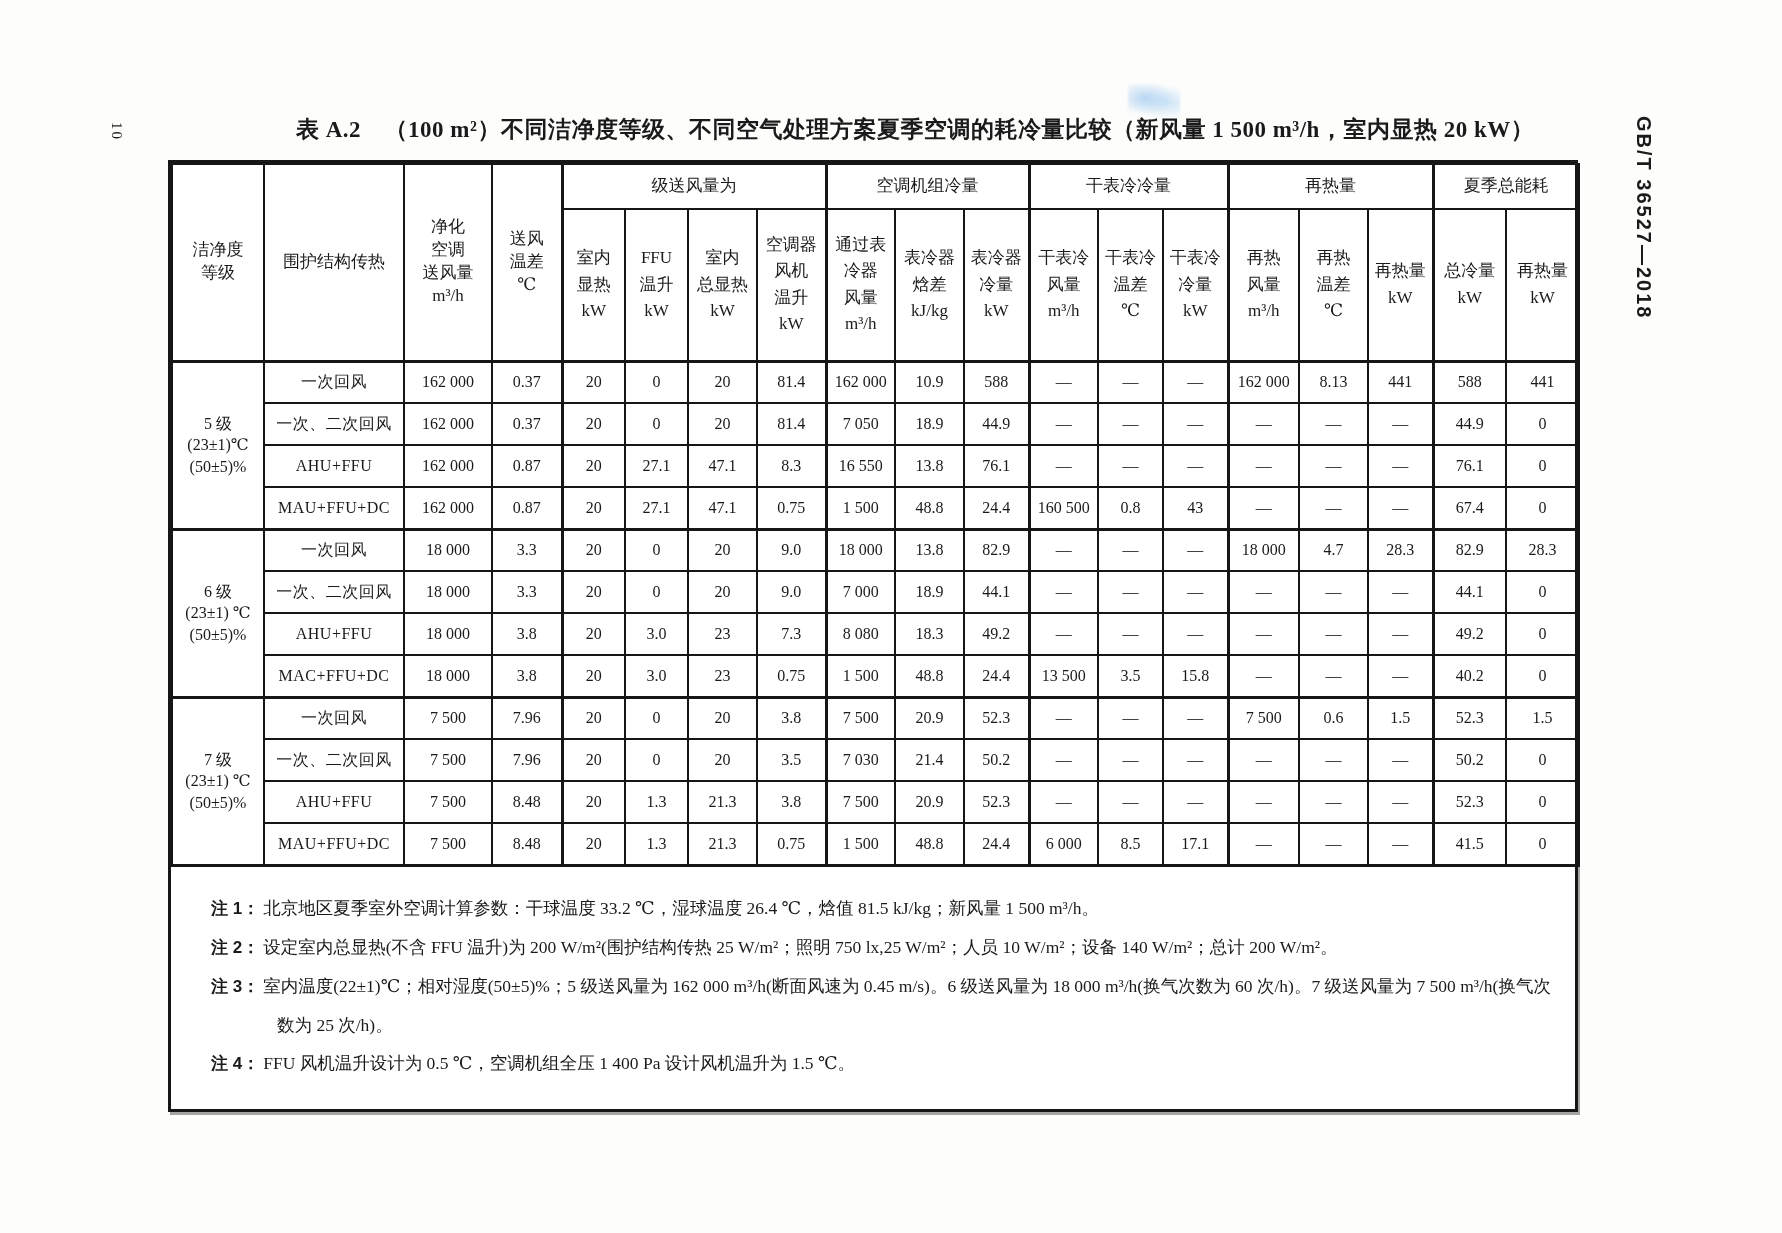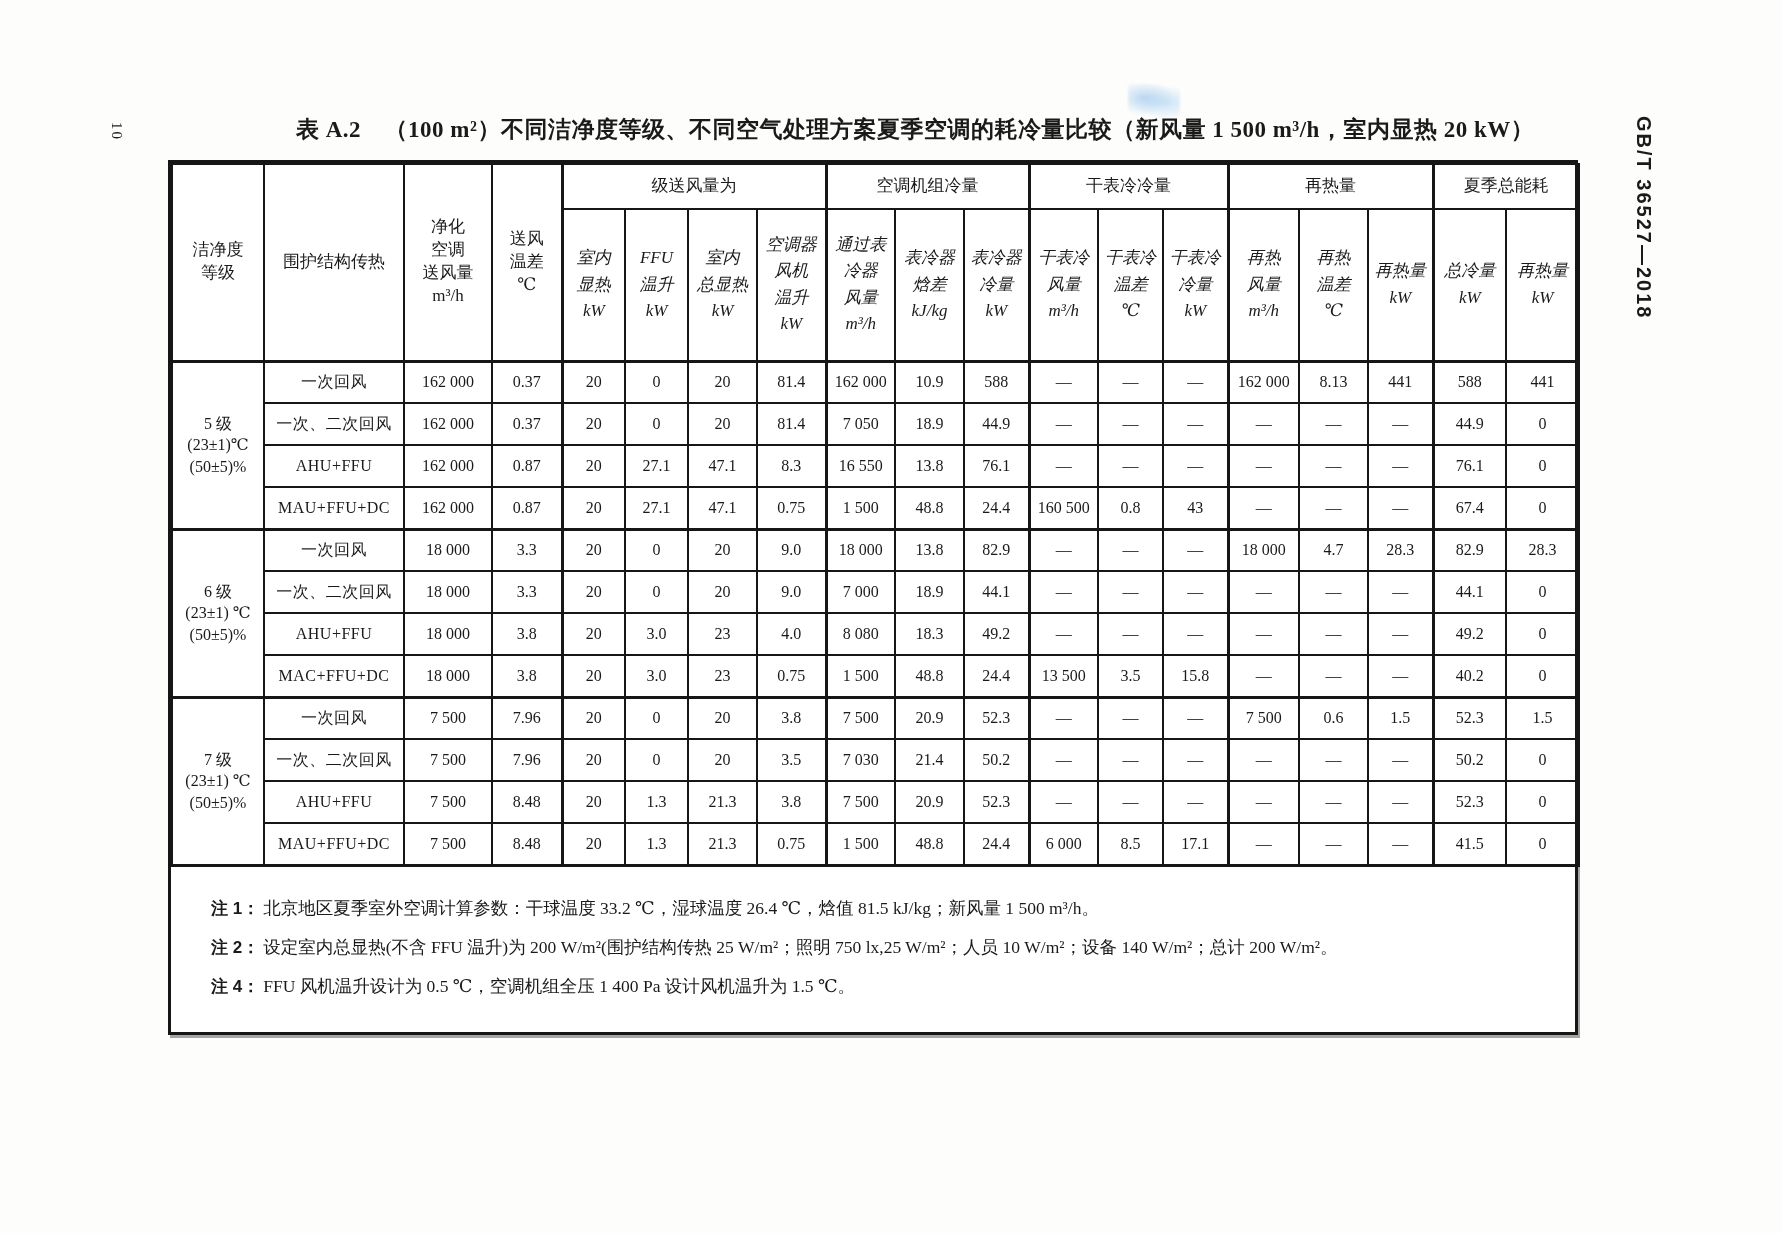--- a/index.html
+++ b/index.html
@@ -49,21 +49,21 @@
   table.cmp th,table.cmp td{
     border:2px solid #161616;
     text-align:center;vertical-align:middle;
     font-weight:normal;padding:0 1px;
     font-size:16px;line-height:1.35;
     overflow:hidden;
   }
   table.cmp th{font-size:17px;}
   .multi{white-space:pre-line;line-height:1.5;}
   tr.group-row{height:45px;}
-  tr.sub-row{height:152px;font-style:italic;}
+  tr.sub-row{height:152px;}
   tr.sub-row th{line-height:1.55;}
   tbody tr{height:42px;}
   tbody td{white-space:nowrap;}
   .gb{border-left-width:3px !important;}
   tr.sec-start td{border-top-width:3px;}
   thead tr.sub-row th{border-bottom-width:3px;}
   td.section-label{
     white-space:pre-line;font-size:17px;line-height:1.95;
   }
   td.scheme{font-size:17px;letter-spacing:0.5px;}
@@ -308,21 +308,21 @@
             <td class="gb">44.1</td>
             <td>0</td>
           </tr>
           <tr>
             <td class="scheme">AHU+FFU</td>
             <td>18 000</td>
             <td>3.8</td>
             <td class="gb">20</td>
             <td>3.0</td>
             <td>23</td>
-            <td>4.0</td>
+            <td>7.3</td>
             <td class="gb">8 080</td>
             <td>18.3</td>
             <td>49.2</td>
             <td class="gb">—</td>
             <td>—</td>
             <td>—</td>
             <td class="gb">—</td>
             <td>—</td>
             <td>—</td>
             <td class="gb">49.2</td>
@@ -429,17 +429,18 @@
             <td>—</td>
             <td>—</td>
             <td class="gb">41.5</td>
             <td>0</td>
           </tr>
         </tbody>
     </table>
     <div class="notes">
         <div class="note"><span class="note-tag">注 1：</span><span>北京地区夏季室外空调计算参数：干球温度 33.2 ℃，湿球温度 26.4 ℃，焓值 81.5 kJ/kg；新风量 1 500 m³/h。</span></div>
         <div class="note"><span class="note-tag">注 2：</span><span>设定室内总显热(不含 FFU 温升)为 200 W/m²(围护结构传热 25 W/m²；照明 750 lx,25 W/m²；人员 10 W/m²；设备 140 W/m²；总计 200 W/m²。</span></div>
+        <div class="note"><span class="note-tag">注 3：</span><span>室内温度(22±1)℃；相对湿度(50±5)%；5 级送风量为 162 000 m³/h(断面风速为 0.45 m/s)。6 级送风量为 18 000 m³/h(换气次数为 60 次/h)。7 级送风量为 7 500 m³/h(换气次数为 25 次/h)。</span></div>
         <div class="note"><span class="note-tag">注 4：</span><span>FFU 风机温升设计为 0.5 ℃，空调机组全压 1 400 Pa 设计风机温升为 1.5 ℃。</span></div>
       </div>
   </div>
 
 </div>
 
 </body></html>

